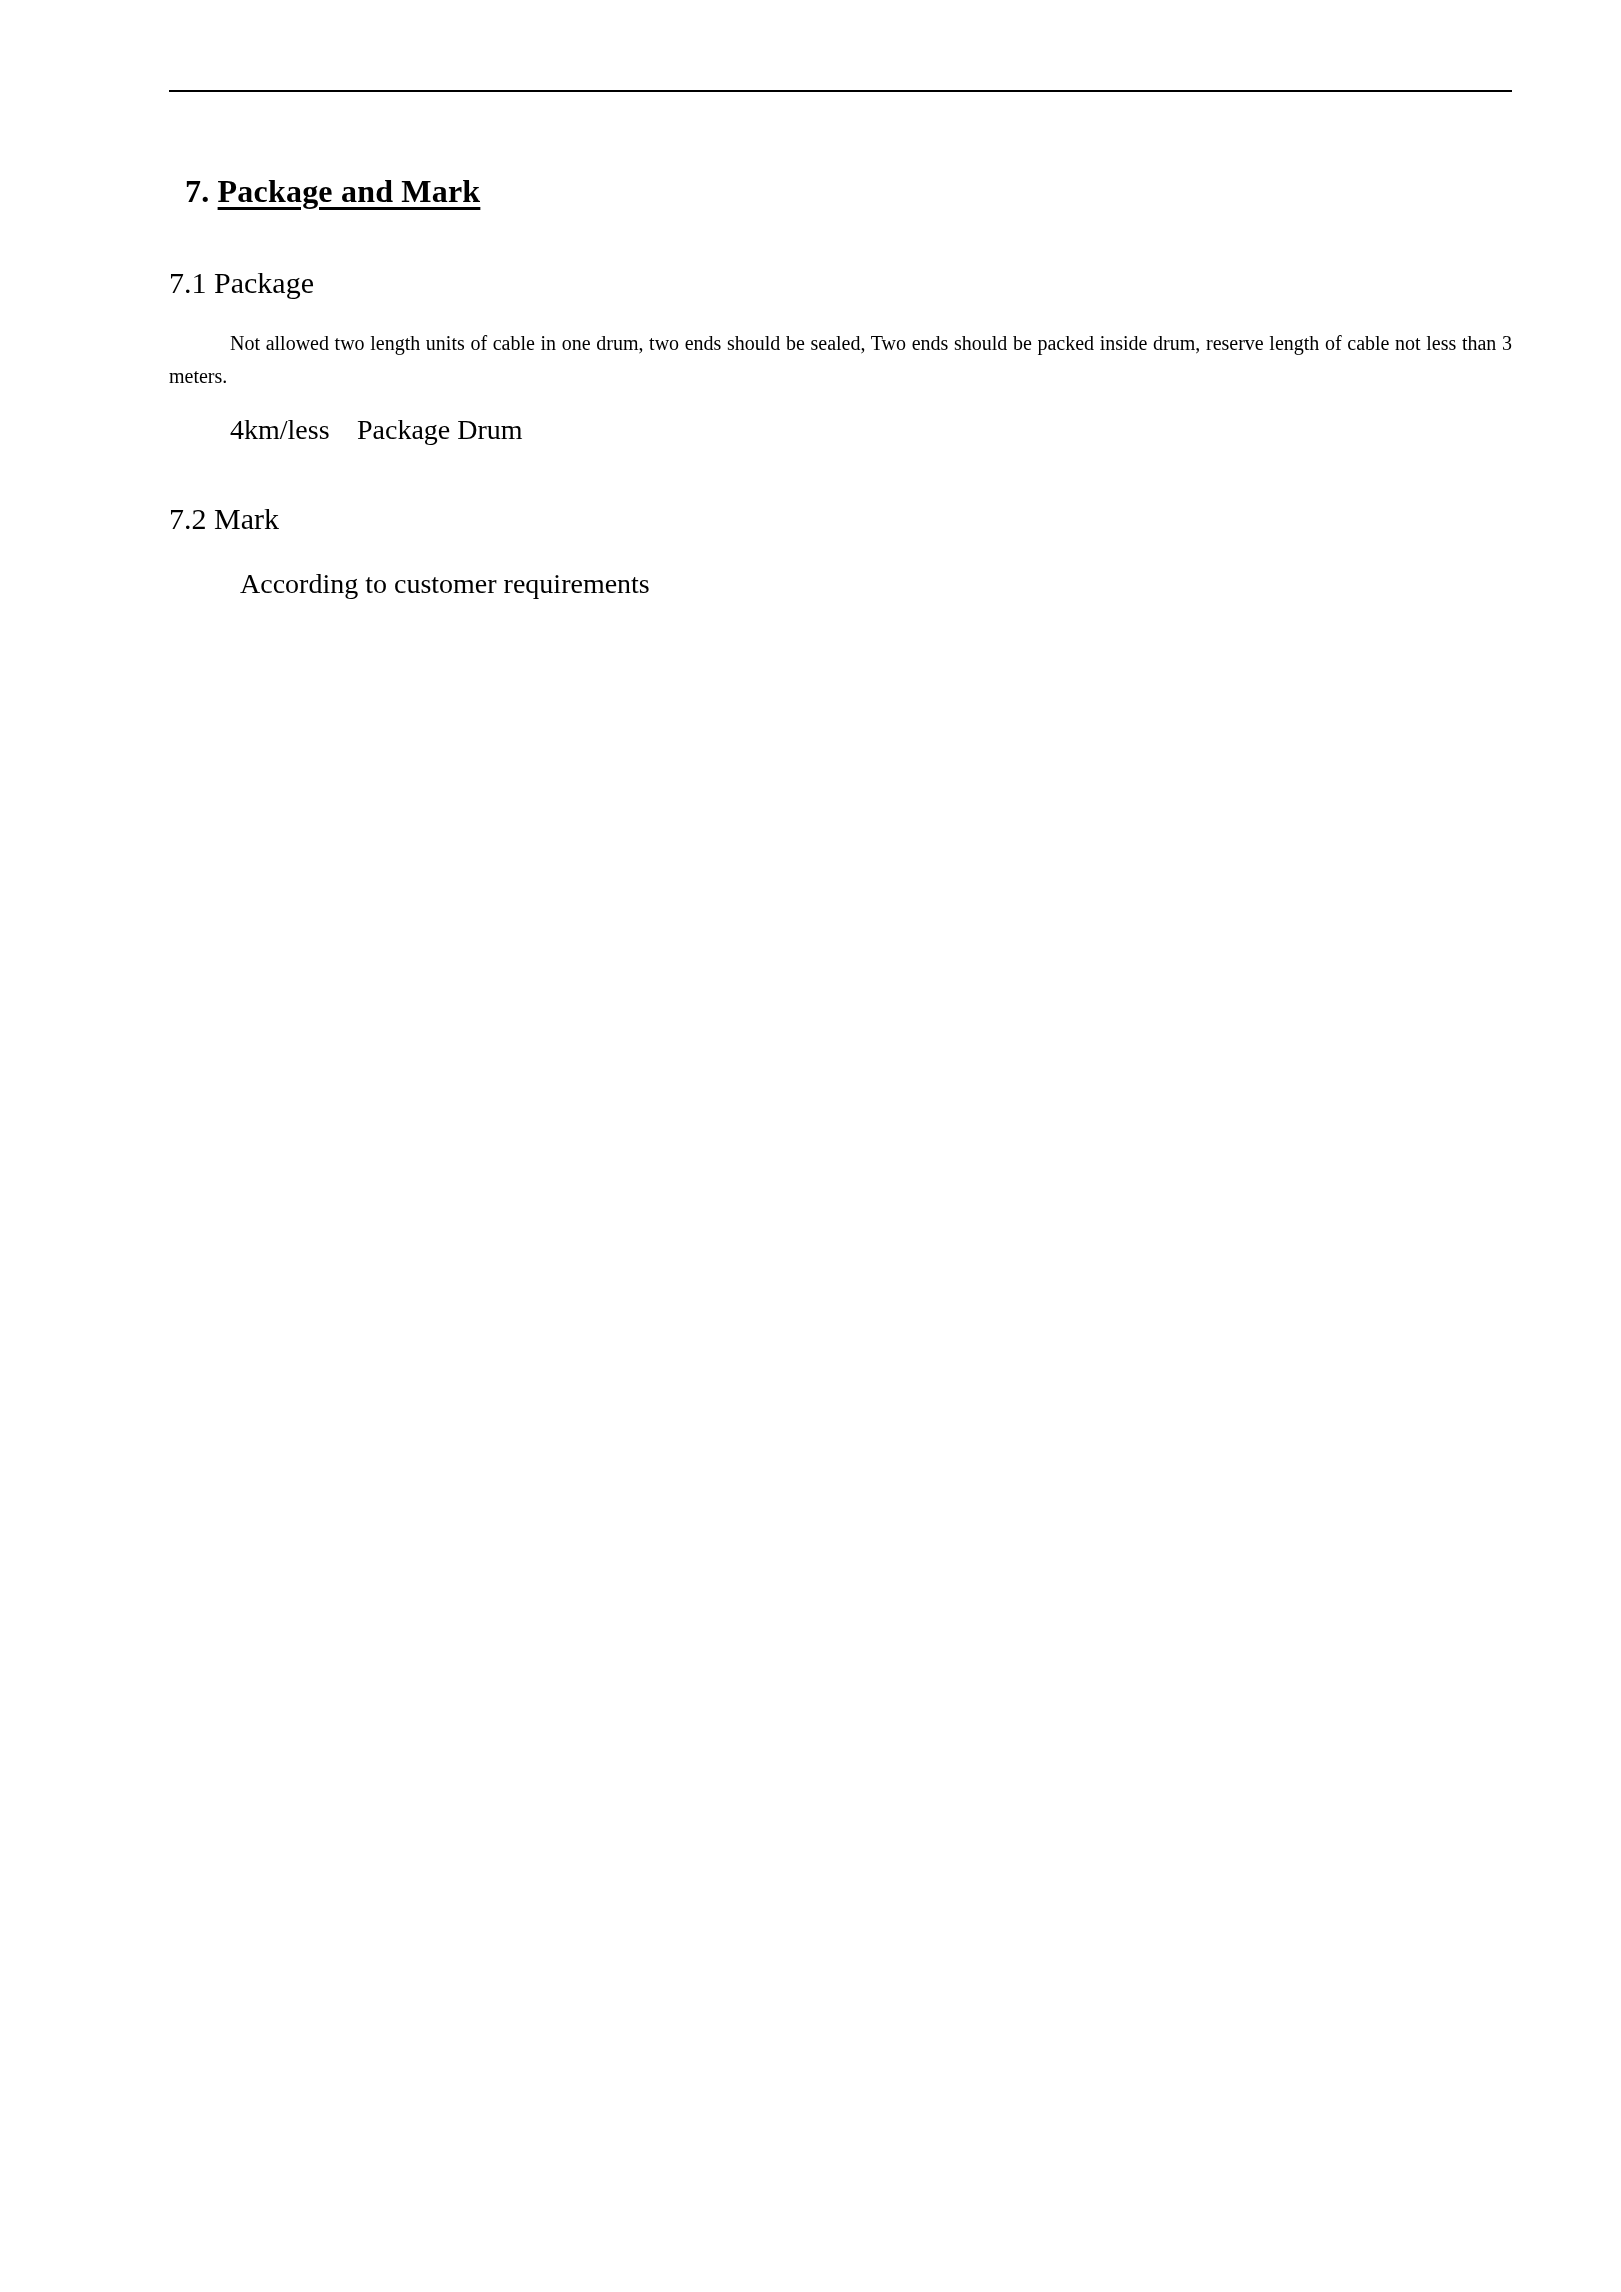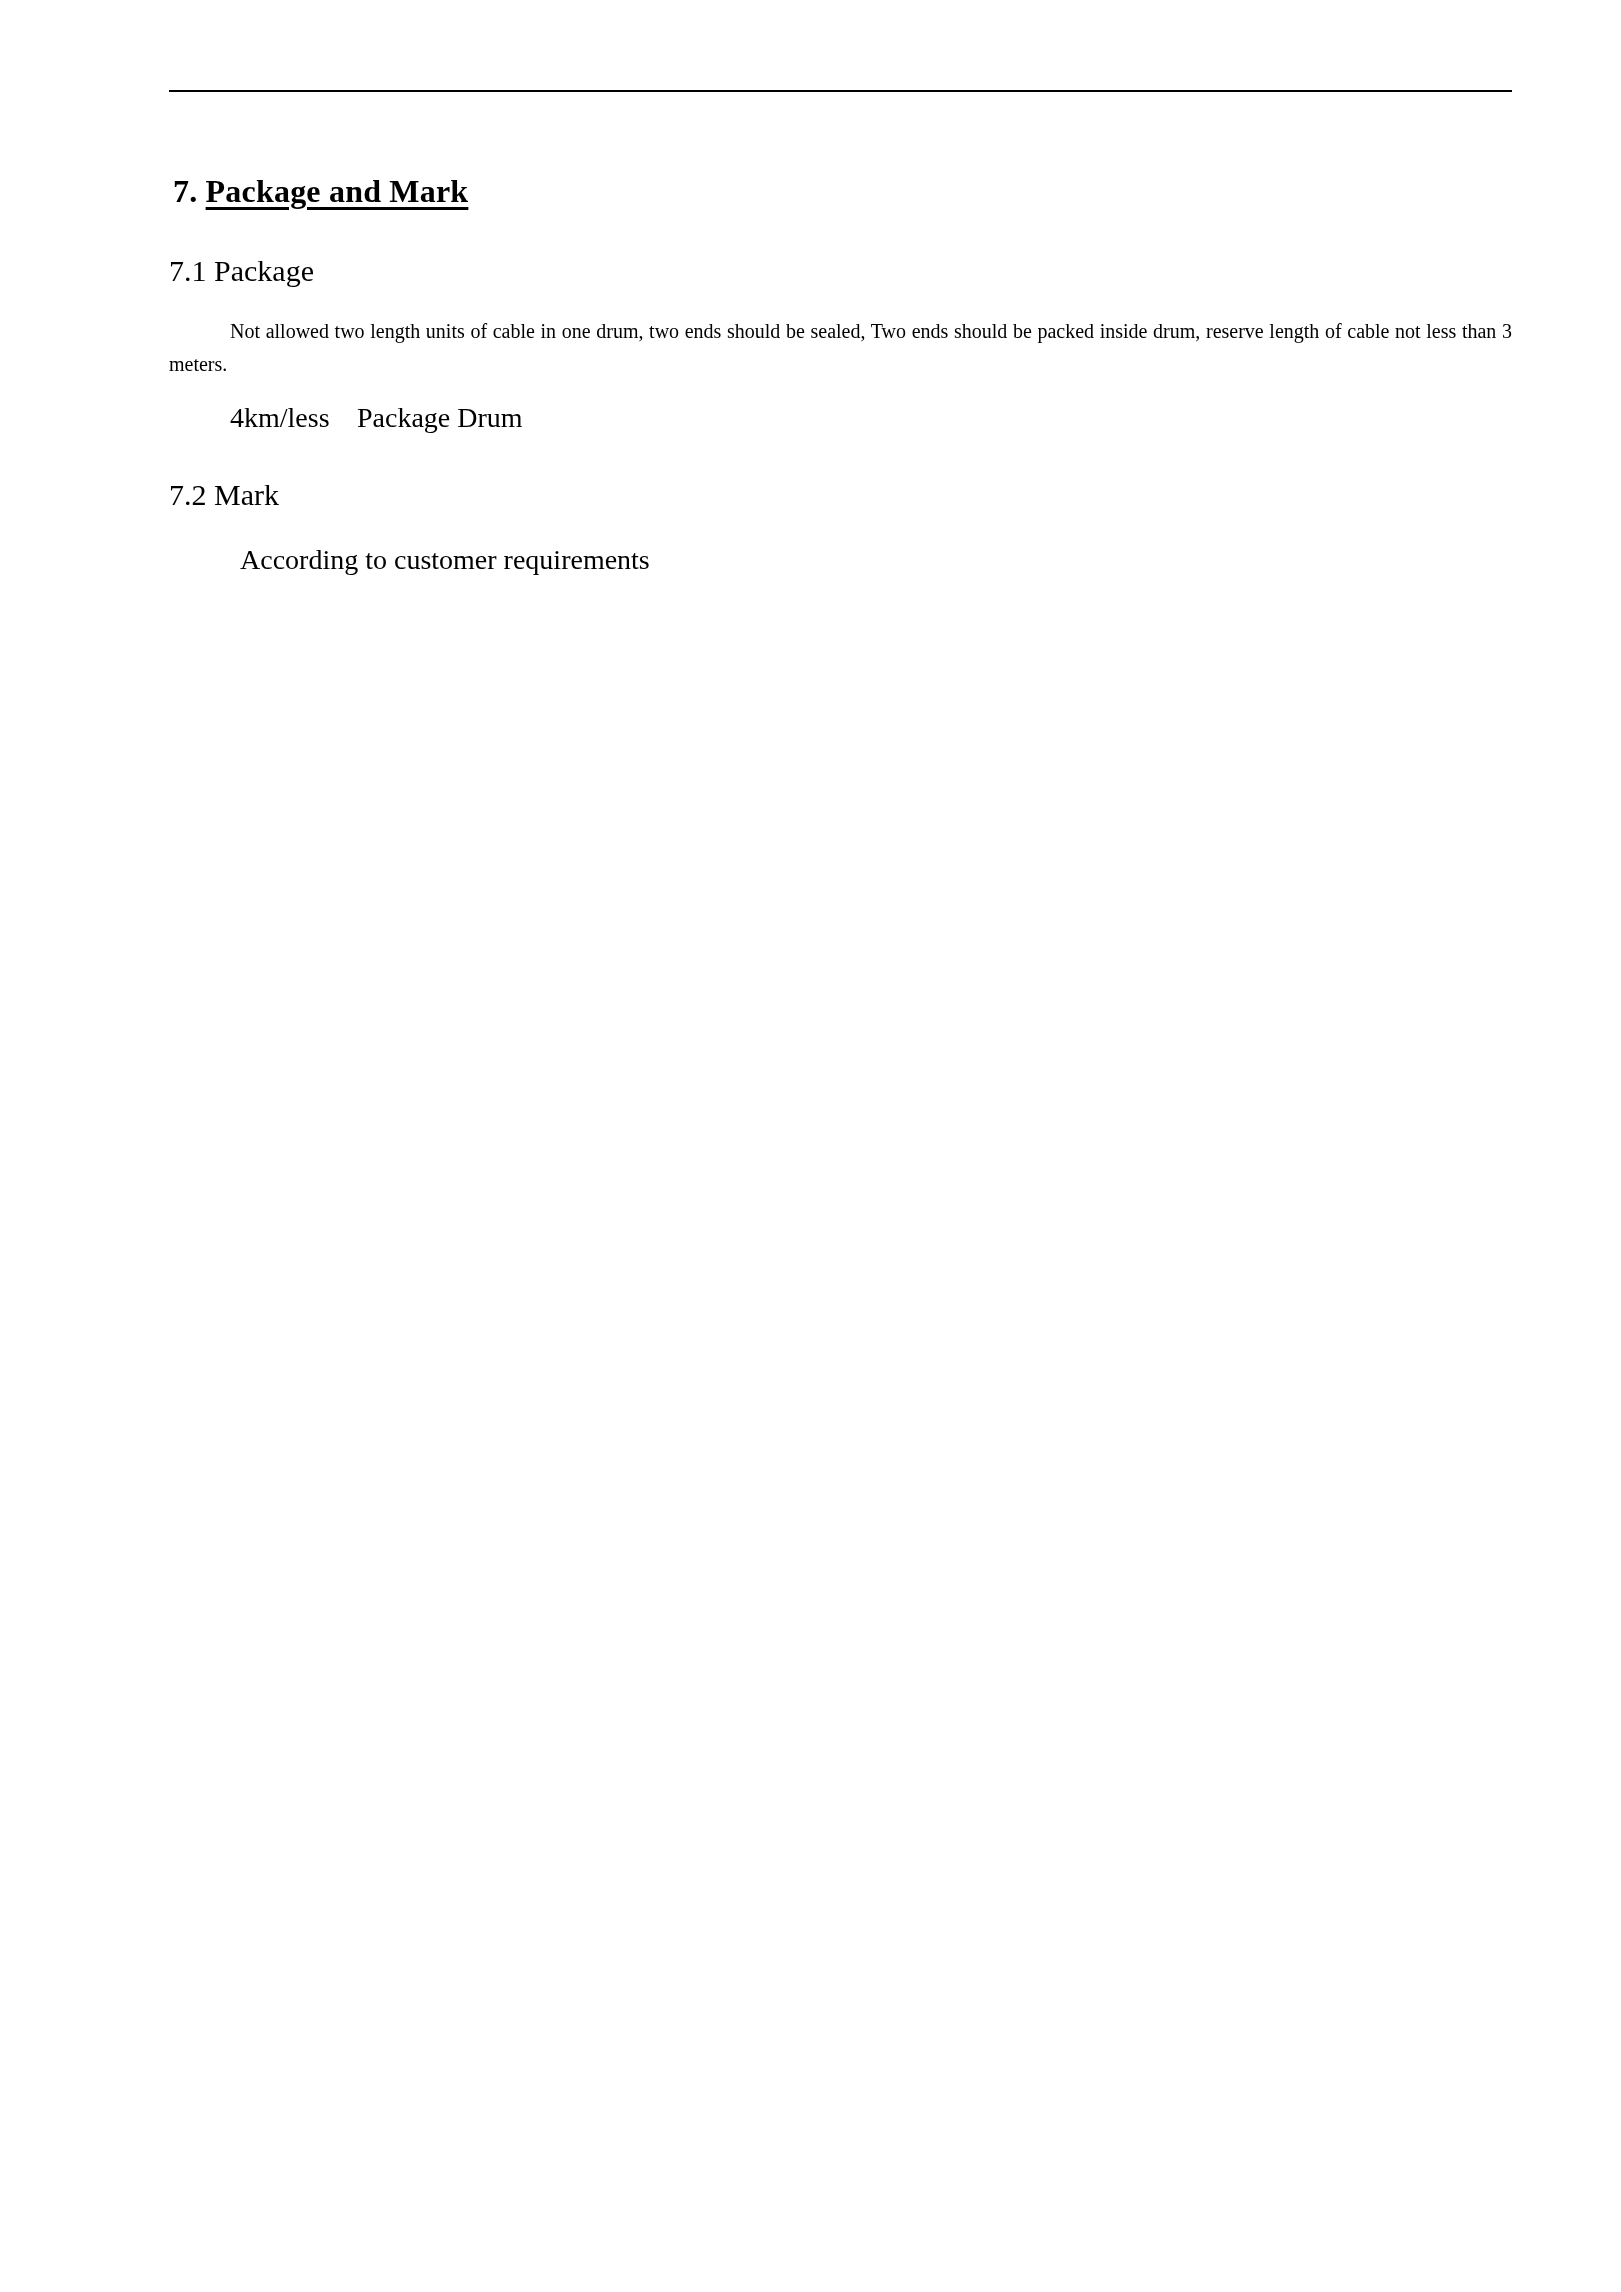--- a/index.html
+++ b/index.html
@@ -28,35 +28,35 @@
   }
   .header-rule {
     margin-top: 90px;
     border: 0;
     border-top: 2.5px solid #000000;
     width: 1343px;
   }
   .section-title {
     font-size: 32px;
     font-weight: bold;
-    margin: 81px 0 0 4px;
+    margin: 81px 0 0 16px;
     letter-spacing: 0.2px;
   }
   .section-title .num {
     text-decoration: none;
   }
   .section-title .label {
     text-decoration: underline;
     text-underline-offset: 4.9px;
     text-decoration-thickness: 2.5px;
   }
   .sub-title {
     font-size: 30px;
     font-weight: normal;
-    margin: 44px 0 0 0;
+    margin: 56px 0 0 0;
   }
   .para {
     font-size: 20px;
     line-height: 1.62;
     margin: 27.4px 0 0 0;
     text-align: justify;
     text-justify: inter-word;
   }
   .para.indent {
     text-indent: 61px;

